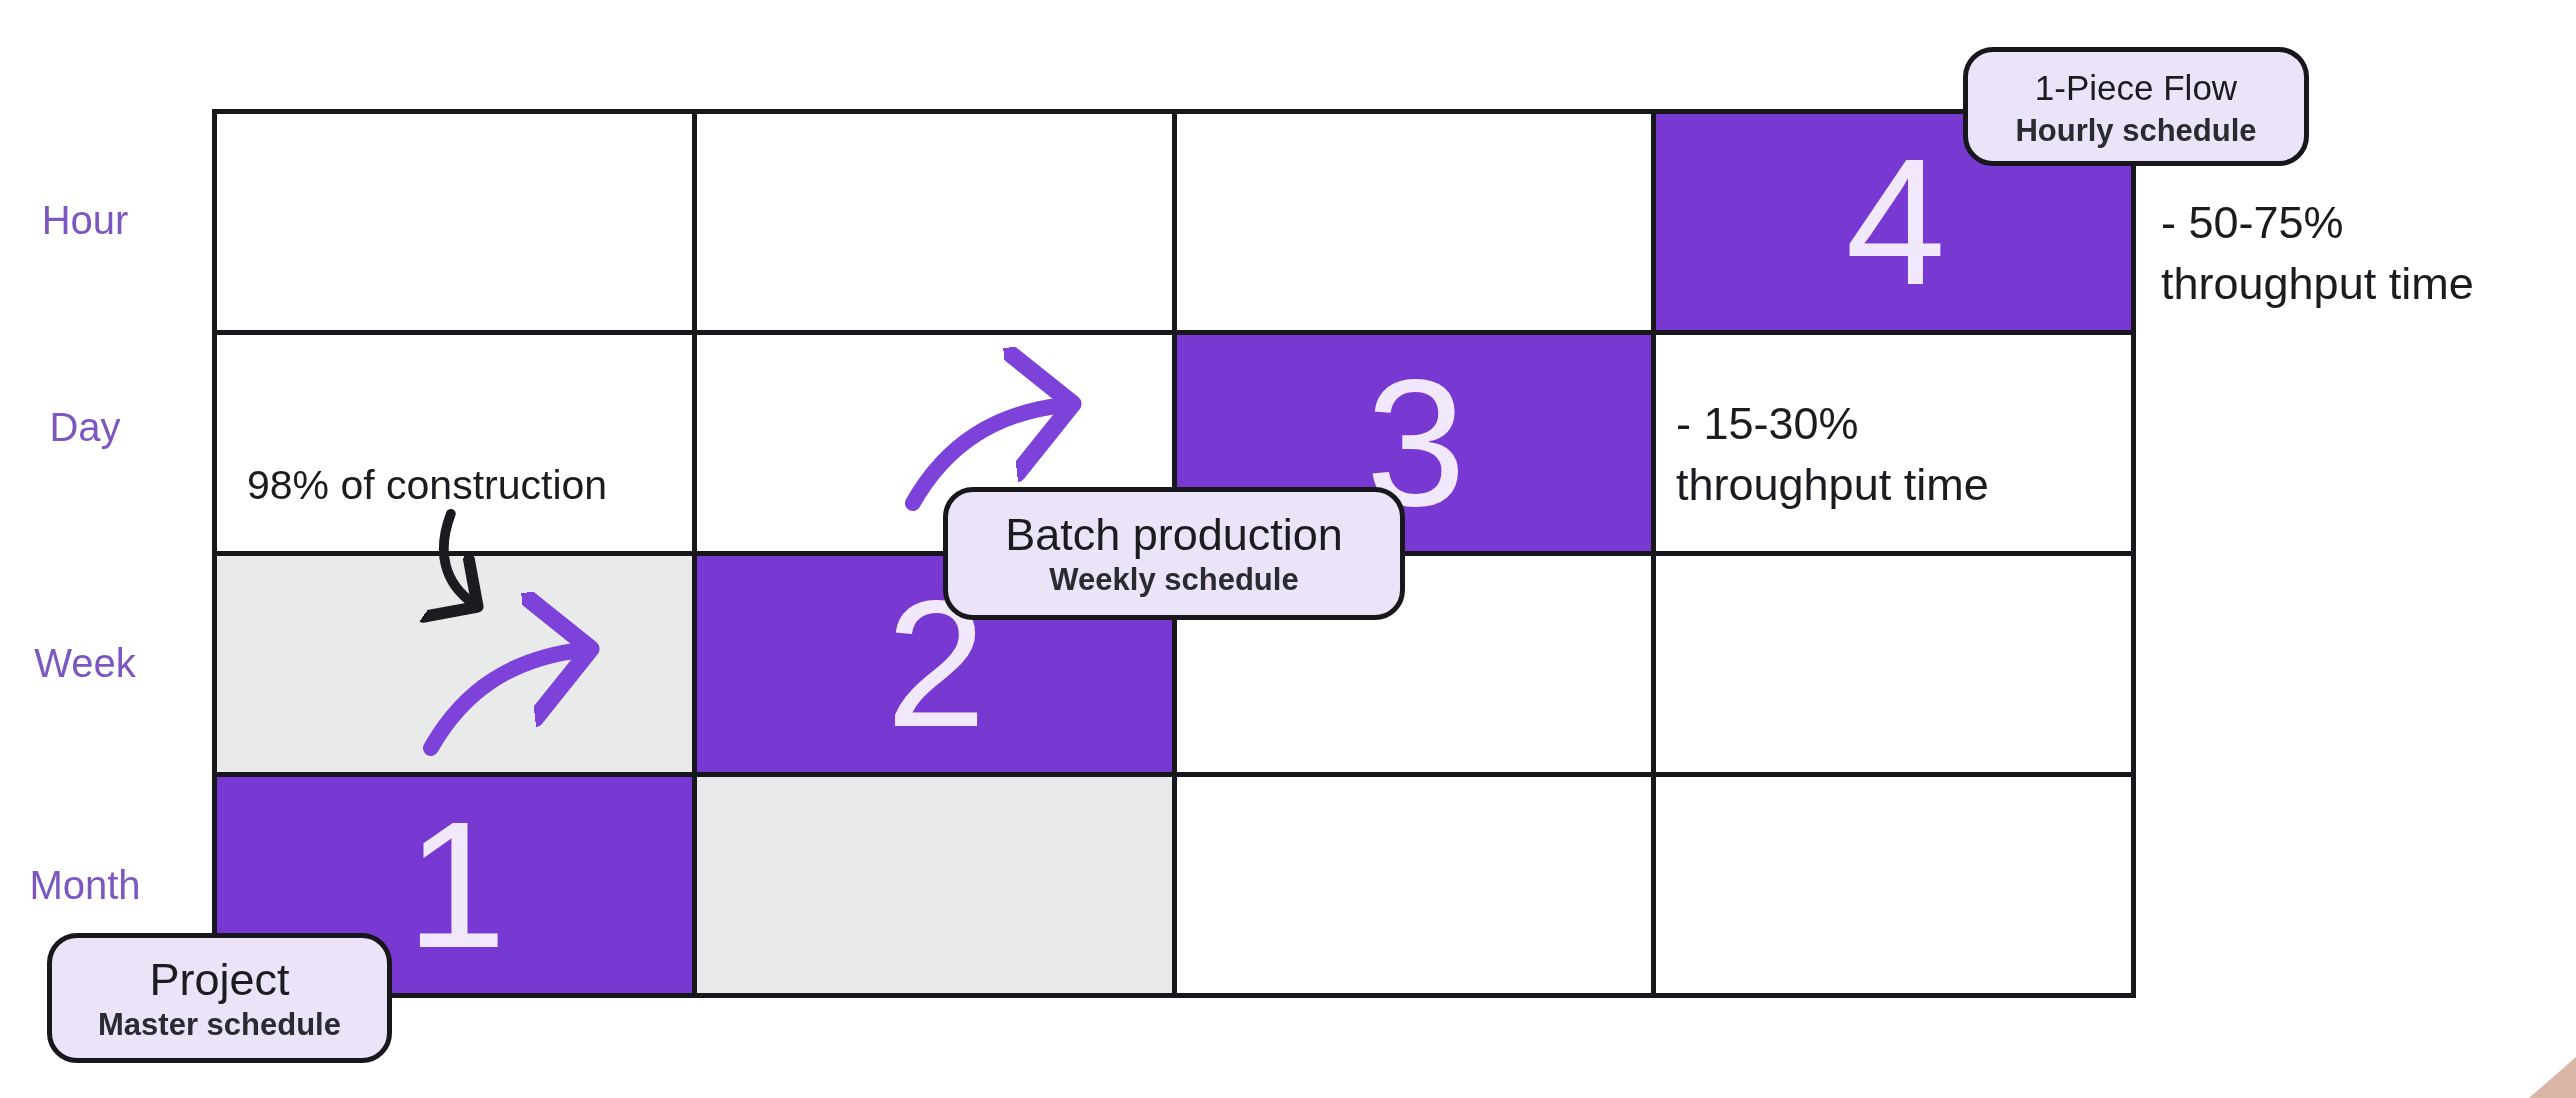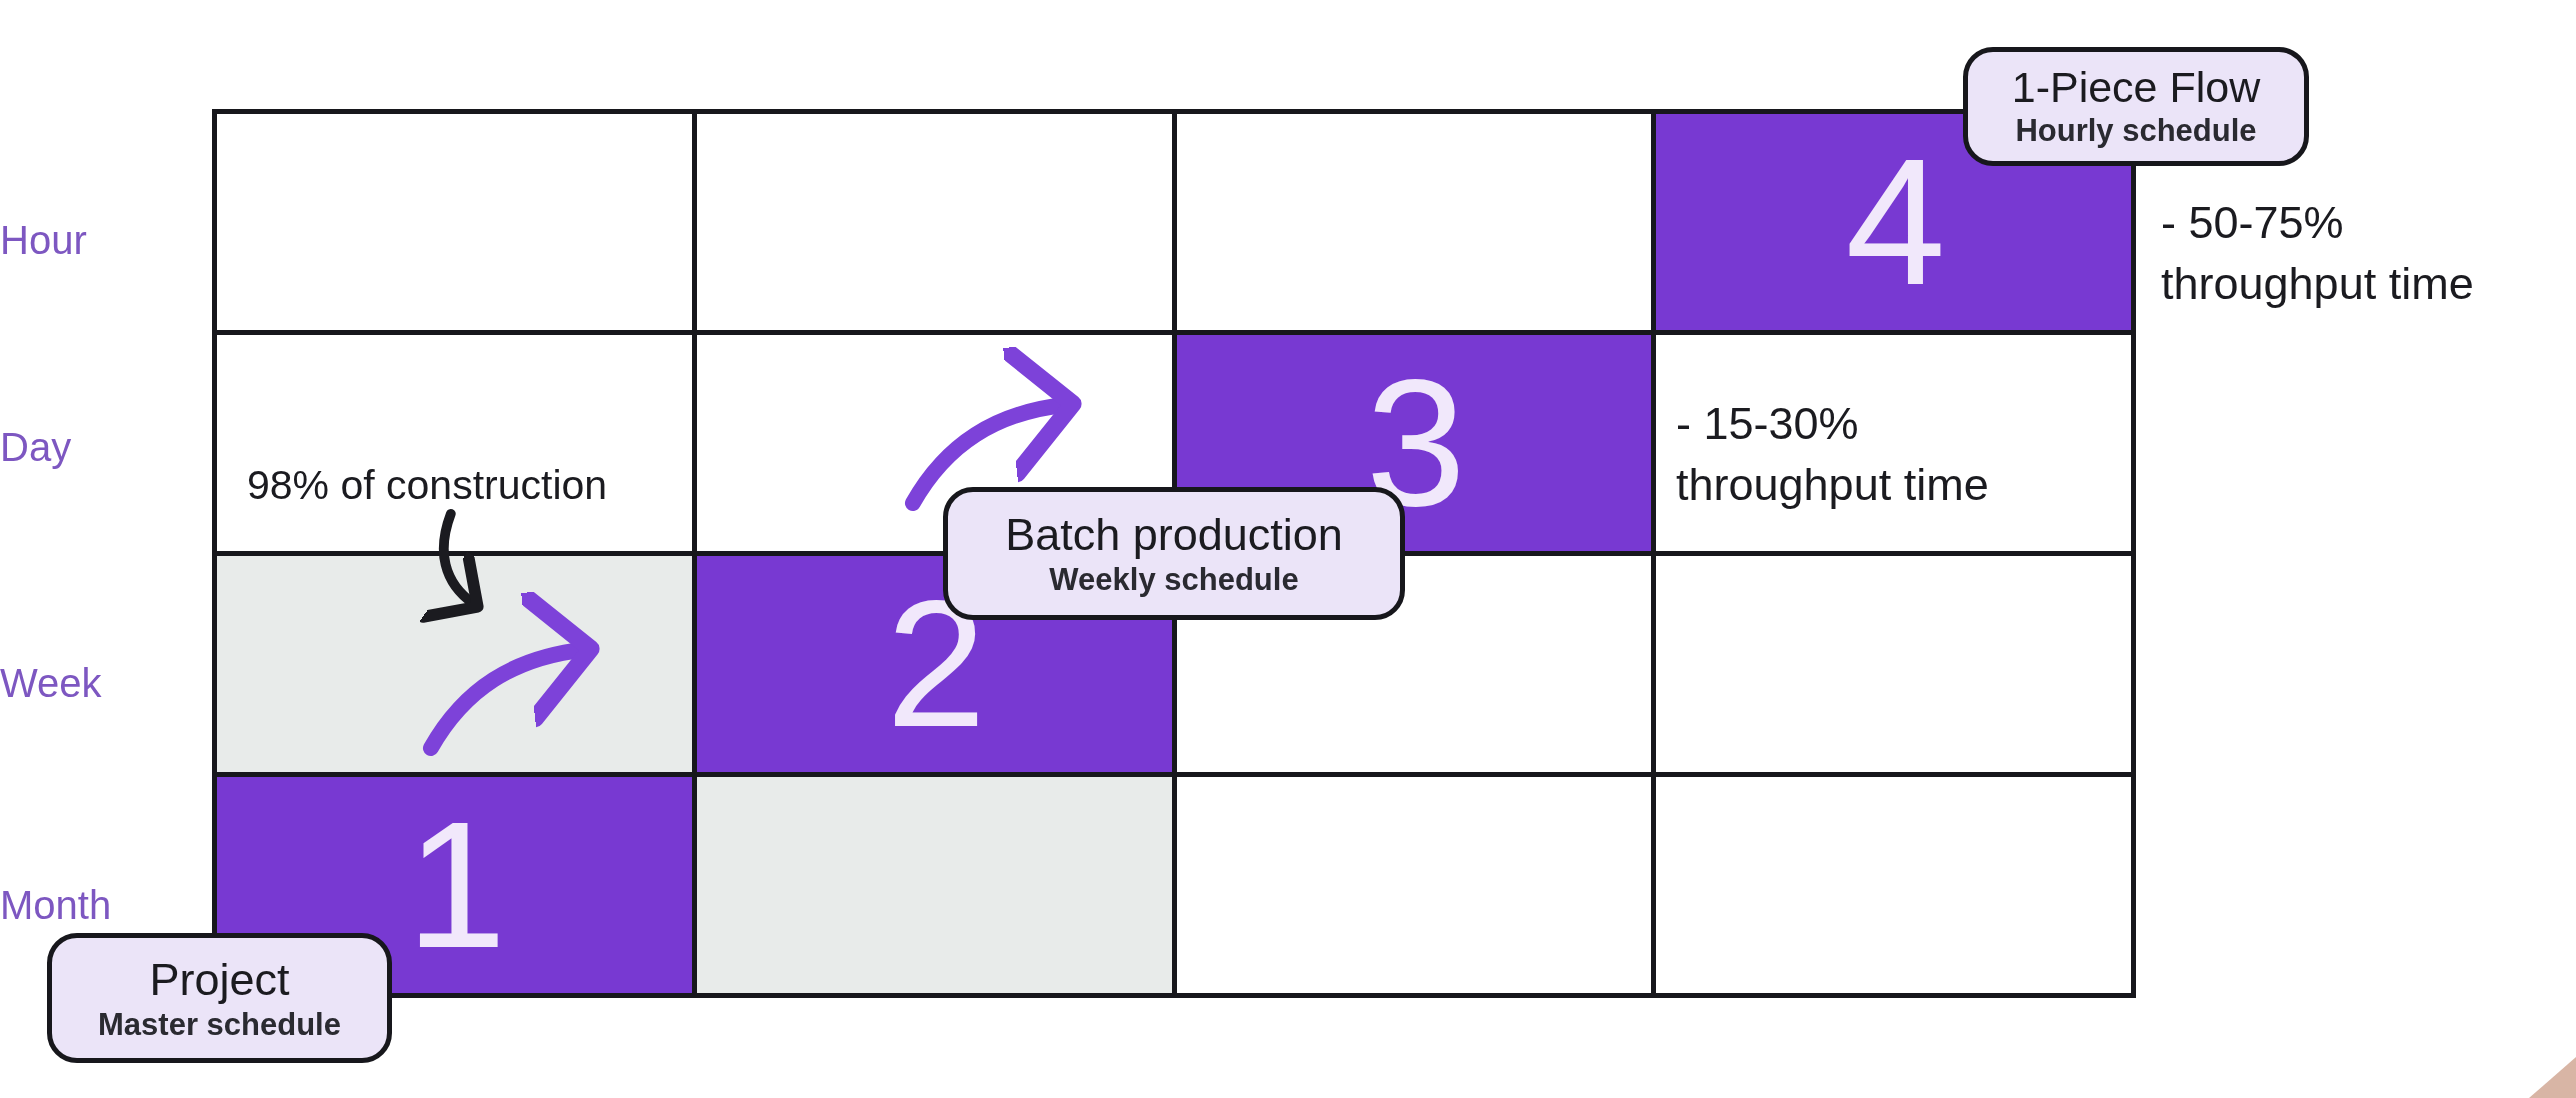--- a/index.html
+++ b/index.html
@@ -30,41 +30,40 @@
   .cell.white{background:#ffffff;}
   .cell.grey{background:var(--cell-grey);}
   .cell.purple{background:var(--cell-purple);display:flex;align-items:center;justify-content:center;}
   .cell-number{
     color:var(--number-text);font-size:180px;line-height:1;font-weight:400;
     letter-spacing:-4px;user-select:none;
   }
 
   
   .row-label{
-    position:absolute;left:0;width:170px;text-align:left;
+    position:absolute;left:0;width:170px;text-align:center;
     color:var(--row-label-purple);font-size:40px;line-height:55px;font-weight:500;
     z-index:2;
-    margin-top:20px;
   }
   .row-label.hour{top:193px;}
   .row-label.day{top:400px;}
   .row-label.week{top:636px;}
   .row-label.month{top:858px;}
 
   
   .pill{
     position:absolute;box-sizing:border-box;background:var(--pill-bg);
     border:5px solid var(--line-black);border-radius:30px;
     display:flex;flex-direction:column;align-items:center;justify-content:center;
     z-index:4;text-align:center;
   }
   .pill-title{color:var(--text-dark);font-size:45px;line-height:53px;font-weight:500;}
   .pill-sub{color:#2a2a31;font-size:31px;line-height:38px;font-weight:700;}
   .pill.one-piece{left:1963px;top:47px;width:346px;height:119px;}
-  .pill.one-piece .pill-title{font-size:43px;line-height:49px;}
+  .pill.one-piece .pill-title{font-size:35px;line-height:49px;}
   .pill.batch{left:943px;top:487px;width:462px;height:133px;}
   .pill.project{left:47px;top:933px;width:345px;height:130px;}
 
   
   .construction-note{
     position:absolute;left:247px;top:462px;color:var(--text-dark);
     font-size:41px;line-height:47px;font-weight:400;z-index:2;
   }
   .throughput{
     position:absolute;color:var(--text-dark);font-weight:400;

